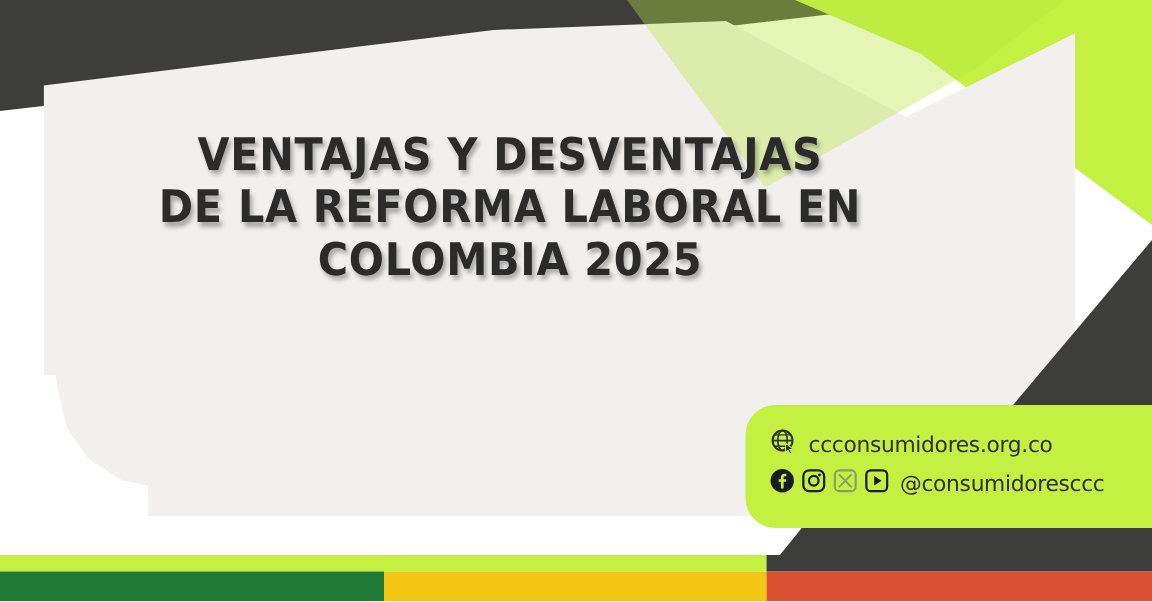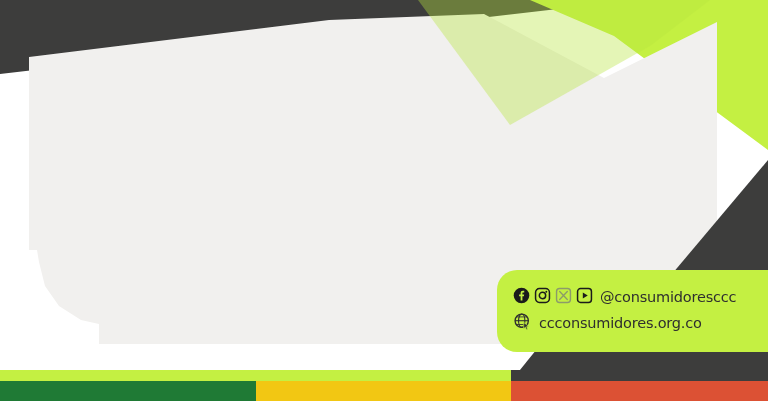--- a/index.html
+++ b/index.html
@@ -192,73 +192,78 @@
   <div class="shape" id="shape-lime-topright"></div>
 
   <div id="content-card"></div>
   <div id="card-corner-mask"></div>
 
   <div class="shape" id="shape-paleglass"></div>
 
   <div class="shape" id="shape-dark-right"></div>
   <div class="shape" id="shape-dark-bottomband"></div>
 
+  <div id="title-block">
+    <div class="title-line">VENTAJAS Y DESVENTAJAS</div>
+    <div class="title-line">DE LA REFORMA LABORAL EN</div>
+    <div class="title-line">COLOMBIA 2025</div>
+  </div>
 
   <div id="contact-pill">
-
-    <div class="contact-row">
-      <span class="sicons">
-
-        <span class="sicon">
-          <svg width="17" height="17" viewBox="0 0 24 24" aria-hidden="true">
-            <circle cx="12" cy="12" r="11" fill="#1b1b1b"></circle>
-            <path d="M13.3 19.2v-6.2h2.1l.33-2.5h-2.43V8.9c0-.72.2-1.2 1.24-1.2h1.3V5.45c-.23-.03-1.0-.1-1.9-.1-1.9 0-3.18 1.15-3.18 3.27v1.88H8.6v2.5h2.16v6.2z" fill="#c4f042"></path>
-          </svg>
-        </span>
-
-        <span class="sicon">
-          <svg width="17" height="17" viewBox="0 0 24 24" aria-hidden="true">
-            <rect x="2.2" y="2.2" width="19.6" height="19.6" rx="5.4" ry="5.4" fill="none" stroke="#1b1b1b" stroke-width="2.1"></rect>
-            <circle cx="12" cy="12" r="4.5" fill="none" stroke="#1b1b1b" stroke-width="2.1"></circle>
-            <circle cx="17.4" cy="6.6" r="1.35" fill="#1b1b1b"></circle>
-          </svg>
-        </span>
-
-        <span class="sicon">
-          <svg width="17" height="17" viewBox="0 0 24 24" aria-hidden="true">
-            <rect x="2.2" y="2.2" width="19.6" height="19.6" rx="4.2" ry="4.2" fill="none" stroke="#8c9b6a" stroke-width="2"></rect>
-            <path d="M6.6 6.4 L17.4 17.6 M17.4 6.4 L6.6 17.6" stroke="#8c9b6a" stroke-width="1.8" stroke-linecap="round"></path>
-          </svg>
-        </span>
-
-        <span class="sicon">
-          <svg width="17" height="17" viewBox="0 0 24 24" aria-hidden="true">
-            <rect x="2.2" y="2.2" width="19.6" height="19.6" rx="4.2" ry="4.2" fill="none" stroke="#1b1b1b" stroke-width="2.1"></rect>
-            <path d="M9.6 7.6 L16.6 12 L9.6 16.4 Z" fill="#1b1b1b"></path>
-          </svg>
-        </span>
-
-      </span>
-      <span class="contact-text">@consumidoresccc</span>
-    </div>
 
     <div class="contact-row">
       <span class="sicon">
         <svg width="19" height="19" viewBox="0 0 24 24" aria-hidden="true">
           <circle cx="11" cy="11" r="8.4" fill="none" stroke="#2f2f2f" stroke-width="1.7"></circle>
           <ellipse cx="11" cy="11" rx="4" ry="8.4" fill="none" stroke="#2f2f2f" stroke-width="1.4"></ellipse>
           <line x1="2.6" y1="11" x2="19.4" y2="11" stroke="#2f2f2f" stroke-width="1.4"></line>
           <line x1="4" y1="6.2" x2="18" y2="6.2" stroke="#2f2f2f" stroke-width="1.1"></line>
           <line x1="4" y1="15.8" x2="18" y2="15.8" stroke="#2f2f2f" stroke-width="1.1"></line>
           <path d="M13.5 13.2 L13.5 21.2 L15.6 19.2 L17.1 22.3 L18.7 21.5 L17.2 18.5 L20.1 18.3 Z" fill="#2f2f2f" stroke="#c4f042" stroke-width="0.9"></path>
         </svg>
       </span>
       <span class="contact-text">ccconsumidores.org.co</span>
     </div>
 
+    <div class="contact-row">
+      <span class="sicons">
+
+        <span class="sicon">
+          <svg width="17" height="17" viewBox="0 0 24 24" aria-hidden="true">
+            <circle cx="12" cy="12" r="11" fill="#1b1b1b"></circle>
+            <path d="M13.3 19.2v-6.2h2.1l.33-2.5h-2.43V8.9c0-.72.2-1.2 1.24-1.2h1.3V5.45c-.23-.03-1.0-.1-1.9-.1-1.9 0-3.18 1.15-3.18 3.27v1.88H8.6v2.5h2.16v6.2z" fill="#c4f042"></path>
+          </svg>
+        </span>
+
+        <span class="sicon">
+          <svg width="17" height="17" viewBox="0 0 24 24" aria-hidden="true">
+            <rect x="2.2" y="2.2" width="19.6" height="19.6" rx="5.4" ry="5.4" fill="none" stroke="#1b1b1b" stroke-width="2.1"></rect>
+            <circle cx="12" cy="12" r="4.5" fill="none" stroke="#1b1b1b" stroke-width="2.1"></circle>
+            <circle cx="17.4" cy="6.6" r="1.35" fill="#1b1b1b"></circle>
+          </svg>
+        </span>
+
+        <span class="sicon">
+          <svg width="17" height="17" viewBox="0 0 24 24" aria-hidden="true">
+            <rect x="2.2" y="2.2" width="19.6" height="19.6" rx="4.2" ry="4.2" fill="none" stroke="#8c9b6a" stroke-width="2"></rect>
+            <path d="M6.6 6.4 L17.4 17.6 M17.4 6.4 L6.6 17.6" stroke="#8c9b6a" stroke-width="1.8" stroke-linecap="round"></path>
+          </svg>
+        </span>
+
+        <span class="sicon">
+          <svg width="17" height="17" viewBox="0 0 24 24" aria-hidden="true">
+            <rect x="2.2" y="2.2" width="19.6" height="19.6" rx="4.2" ry="4.2" fill="none" stroke="#1b1b1b" stroke-width="2.1"></rect>
+            <path d="M9.6 7.6 L16.6 12 L9.6 16.4 Z" fill="#1b1b1b"></path>
+          </svg>
+        </span>
+
+      </span>
+      <span class="contact-text">@consumidoresccc</span>
+    </div>
+
   </div>
 
   <div id="lime-underline"></div>
   <div id="red-underline-dark"></div>
 
   <div id="flag-strip">
     <div class="flag-seg" style="background: rgb(31, 122, 53); width: 256px;"></div>
     <div class="flag-seg" style="background: rgb(242, 199, 19); width: 255px;"></div>
     <div class="flag-seg" style="background: rgb(220, 81, 52); width: 257px;"></div>
   </div>

